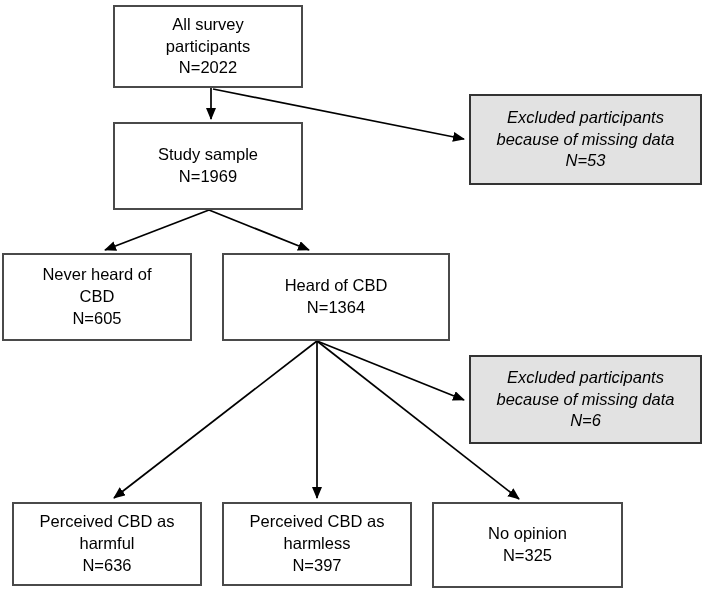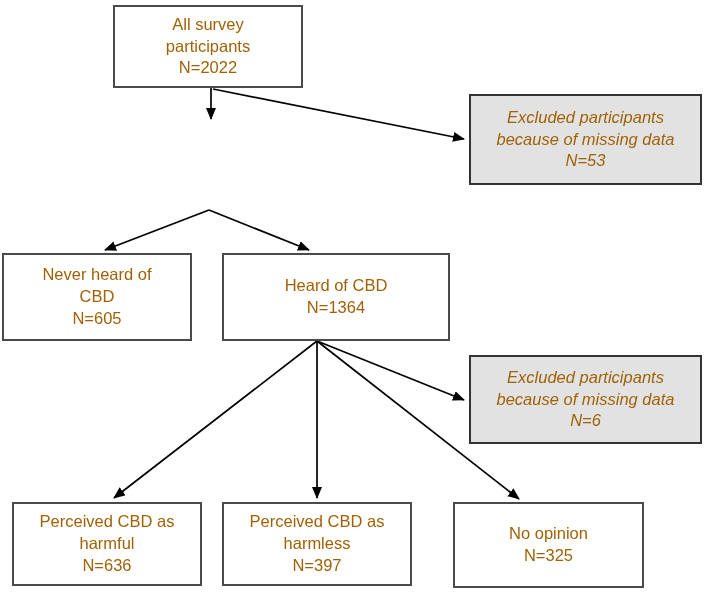--- a/index.html
+++ b/index.html
@@ -35,21 +35,21 @@
   }
   .node.excluded {
     background: #e2e2e2;
     border-color: #333333;
     font-style: italic;
   }
   .node-text {
     white-space: pre-line;
     font-size: 16.5px;
     line-height: 1.33;
-    color: #a16207;
+    color: #000000;
     padding: 0 4px;
   }
 </style>
 </head>
 <body>
 
 <div class="canvas">
 
   <svg class="edges-svg" width="708" height="592" viewBox="0 0 708 592">
     <defs>
@@ -74,20 +74,24 @@
 participants
 N=2022</span>
   </div>
 
   <div class="node excluded" style="left:469px; top:94px; width:233px; height:91px;">
     <span class="node-text">Excluded participants
 because of missing data
 N=53</span>
   </div>
 
+  <div class="node" style="left:113px; top:122px; width:190px; height:88px;">
+    <span class="node-text">Study sample
+N=1969</span>
+  </div>
 
   <div class="node" style="left:2px; top:253px; width:190px; height:88px;">
     <span class="node-text">Never heard of
 CBD
 N=605</span>
   </div>
 
   <div class="node" style="left:222px; top:253px; width:228px; height:88px;">
     <span class="node-text">Heard of CBD
 N=1364</span>
@@ -104,18 +108,18 @@
 harmful
 N=636</span>
   </div>
 
   <div class="node" style="left:222px; top:502px; width:190px; height:84px;">
     <span class="node-text">Perceived CBD as
 harmless
 N=397</span>
   </div>
 
-  <div class="node" style="left:432px; top:502px; width:191px; height:86px;margin-left:21px;">
+  <div class="node" style="left:432px; top:502px; width:191px; height:86px;">
     <span class="node-text">No opinion
 N=325</span>
   </div>
 
 </div>
 
 </body></html>

